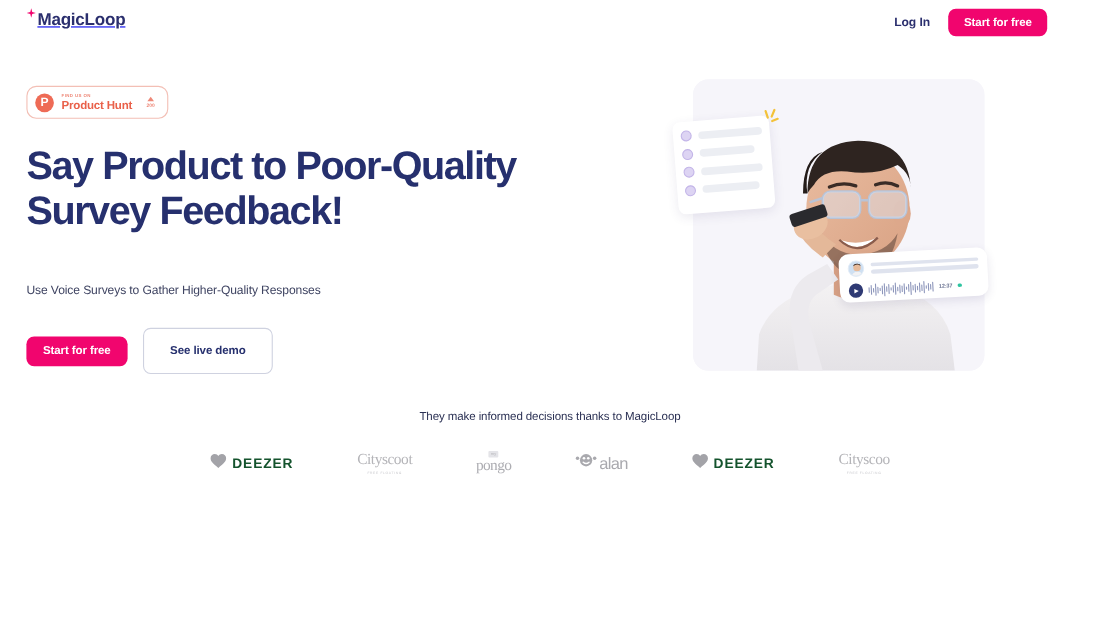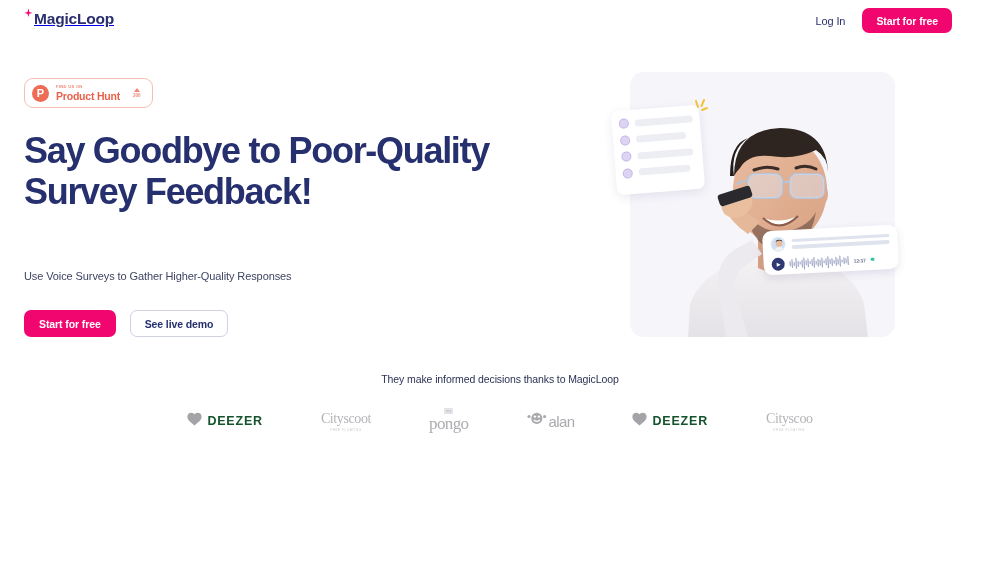--- a/index.html
+++ b/index.html
@@ -25,21 +25,21 @@
   }
   .logo-text {
     font-size: 15.5px; font-weight: 700; color: #2b2f6e;
     letter-spacing: -0.2px; margin-left: -1px;
   }
   .nav-right {
     position: absolute; right: 18px; top: 8px;
     display: flex; align-items: center; gap: 17px;
   }
   .login-link {
-    font-size: 11px; font-weight: 400; color: #2b2f6e;
+    font-size: 11px; font-weight: 700; color: #2b2f6e;
     text-decoration: none; letter-spacing: -0.1px; padding-left: 24px;
   }
   .btn-pink {
     background: #f1056e; color: #fff; border: none;
     font-family: "Liberation Sans", sans-serif;
     font-size: 10.5px; font-weight: 700; letter-spacing: -0.1px;
     border-radius: 7px; padding: 0 14px; height: 25px;
     display: flex; align-items: center; justify-content: center;
     cursor: pointer;
   }
@@ -70,36 +70,36 @@
     border-bottom: 4.5px solid #ee8878;
   }
   .ph-count { font-size: 4.5px; font-weight: 700; color: #ee8878; margin-top: 1.5px; }
 
   .headline {
     margin-top: 22px;
     font-size: 36px; line-height: 41px; font-weight: 700;
     color: #26306e; letter-spacing: -1.3px; max-width: 500px;
   }
   .subhead {
-    margin-top: 58px;
+    margin-top: 46px;
     font-size: 11px; color: #3f4462; font-weight: 400; letter-spacing: -0.1px;
   }
   .cta-row { margin-top: 28px; display: flex; align-items: center; gap: 14px; }
   .btn-cta-pink {
     background: #f1056e; color: #fff; border: none;
     font-family: "Liberation Sans", sans-serif;
     font-size: 10.5px; font-weight: 700; letter-spacing: -0.1px;
     border-radius: 7px; height: 27px; padding: 0 15px;
     display: flex; align-items: center; cursor: pointer;
   }
   .btn-cta-ghost {
     background: #fff; color: #26306e; border: 1px solid #cfd2e0;
     font-family: "Liberation Sans", sans-serif;
     font-size: 10.5px; font-weight: 700; letter-spacing: -0.1px;
-    border-radius: 7px; height: 27px; padding: 0 14px;
+    border-radius: 7px; height: 42px; padding: 0 24px;
     display: flex; align-items: center; cursor: pointer;
   }
 
   
   .hero-panel {
     position: absolute; left: 630px; top: 72px;
     width: 265px; height: 265px;
     background: #f6f5fa; border-radius: 14px;
     overflow: hidden;
   }
@@ -180,21 +180,21 @@
     font-size: 14px; color: #b4b4b8; letter-spacing: -0.4px;
     font-family: "Liberation Serif", serif;
   }
   .lg-cityscoot .sub { font-size: 3px; color: #c9c9cd; letter-spacing: 0.6px; margin-top: 1px; }
   .lg-pongo { display: flex; flex-direction: column; align-items: center; }
   .lg-pongo .pre {
     font-size: 3.5px; color: #b6b6ba; letter-spacing: 0.3px;
     background: #e4e4e8; padding: 1px 2px; border-radius: 1px; margin-bottom: 0px;
   }
   .lg-pongo .txt {
-    font-size: 17px; color: #adadb2; letter-spacing: -0.6px; font-weight: 400;
+    font-size: 14px; color: #adadb2; letter-spacing: -0.6px; font-weight: 400;
     font-family: "Liberation Serif", serif;
   }
   .lg-alan { display: flex; align-items: center; gap: 2px; }
   .lg-alan .txt { font-size: 15px; color: #a9a9ae; letter-spacing: -0.6px; font-weight: 400; }
 </style>
 </head>
 <body>
 
 <div class="header">
   <a class="logo" href="#">
@@ -219,21 +219,21 @@
     <span class="ph-copy">
       <span class="ph-pre">FIND US ON</span>
       <span class="ph-name">Product Hunt</span>
     </span>
     <span class="ph-votes">
       <span class="ph-tri"></span>
       <span class="ph-count">200</span>
     </span>
   </a>
 
-  <h1 class="headline">Say Goodbye to Poor-Quality Survey Feedback!</h1>
+  <h1 class="headline">Say Product to Poor-Quality Survey Feedback!</h1>
 
   <p class="subhead">Use Voice Surveys to Gather Higher-Quality Responses</p>
 
   <div class="cta-row">
     <button class="btn-cta-pink">Start for free</button>
     <button class="btn-cta-ghost">See live demo</button>
   </div>
 </div>
 
 <div class="hero-panel">

